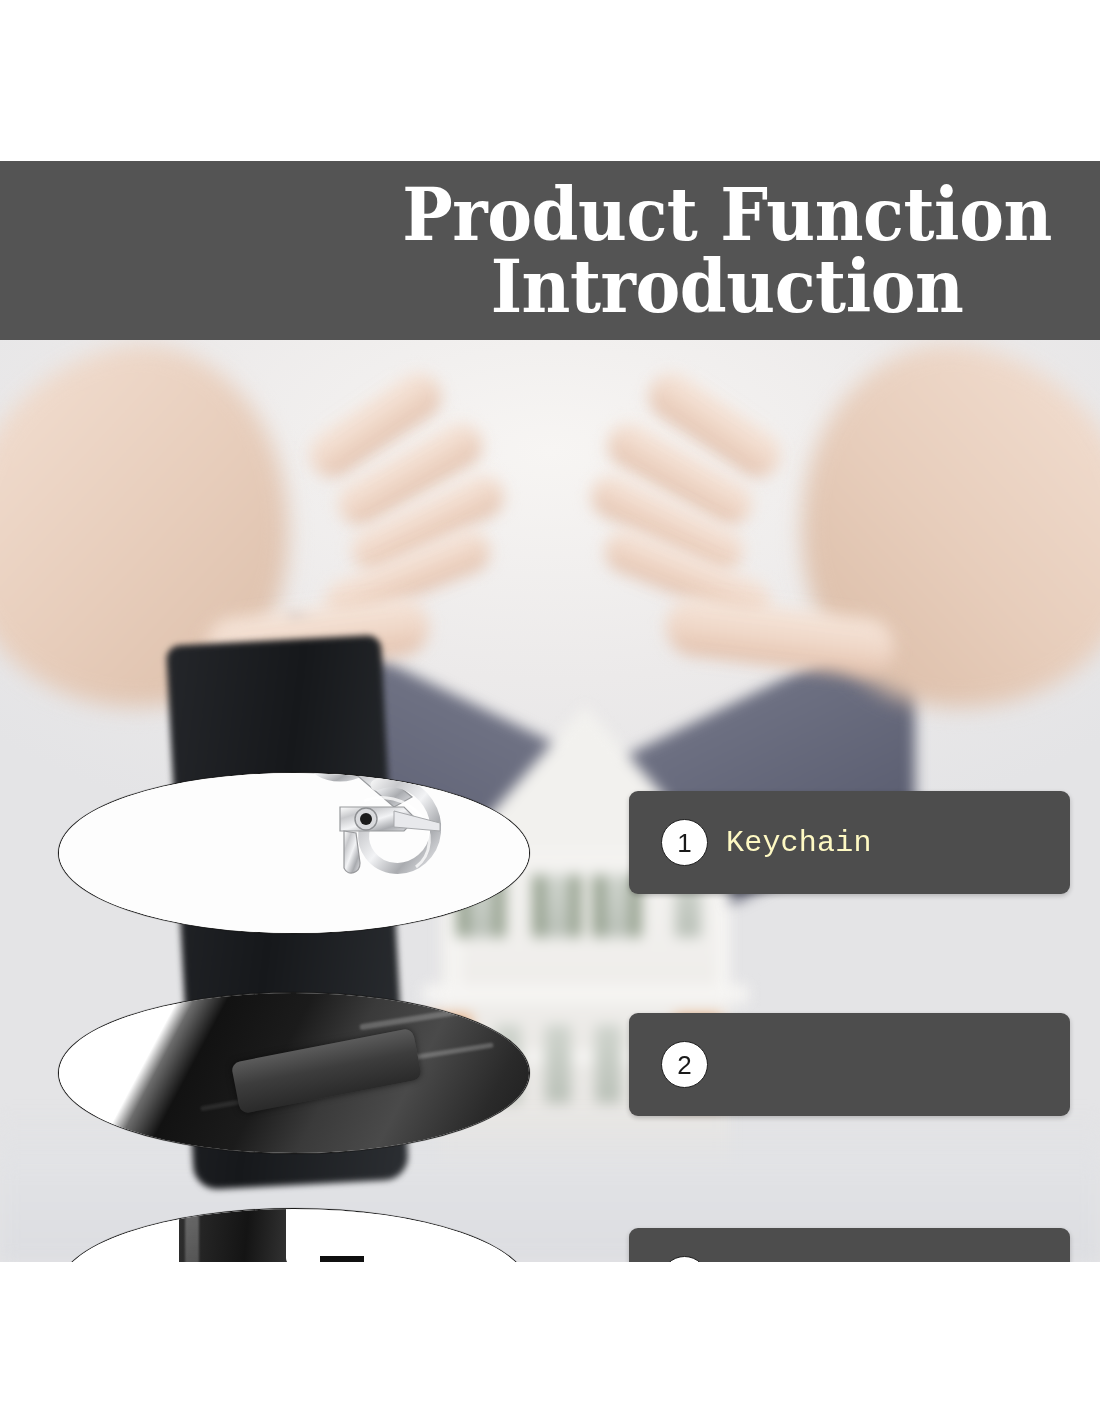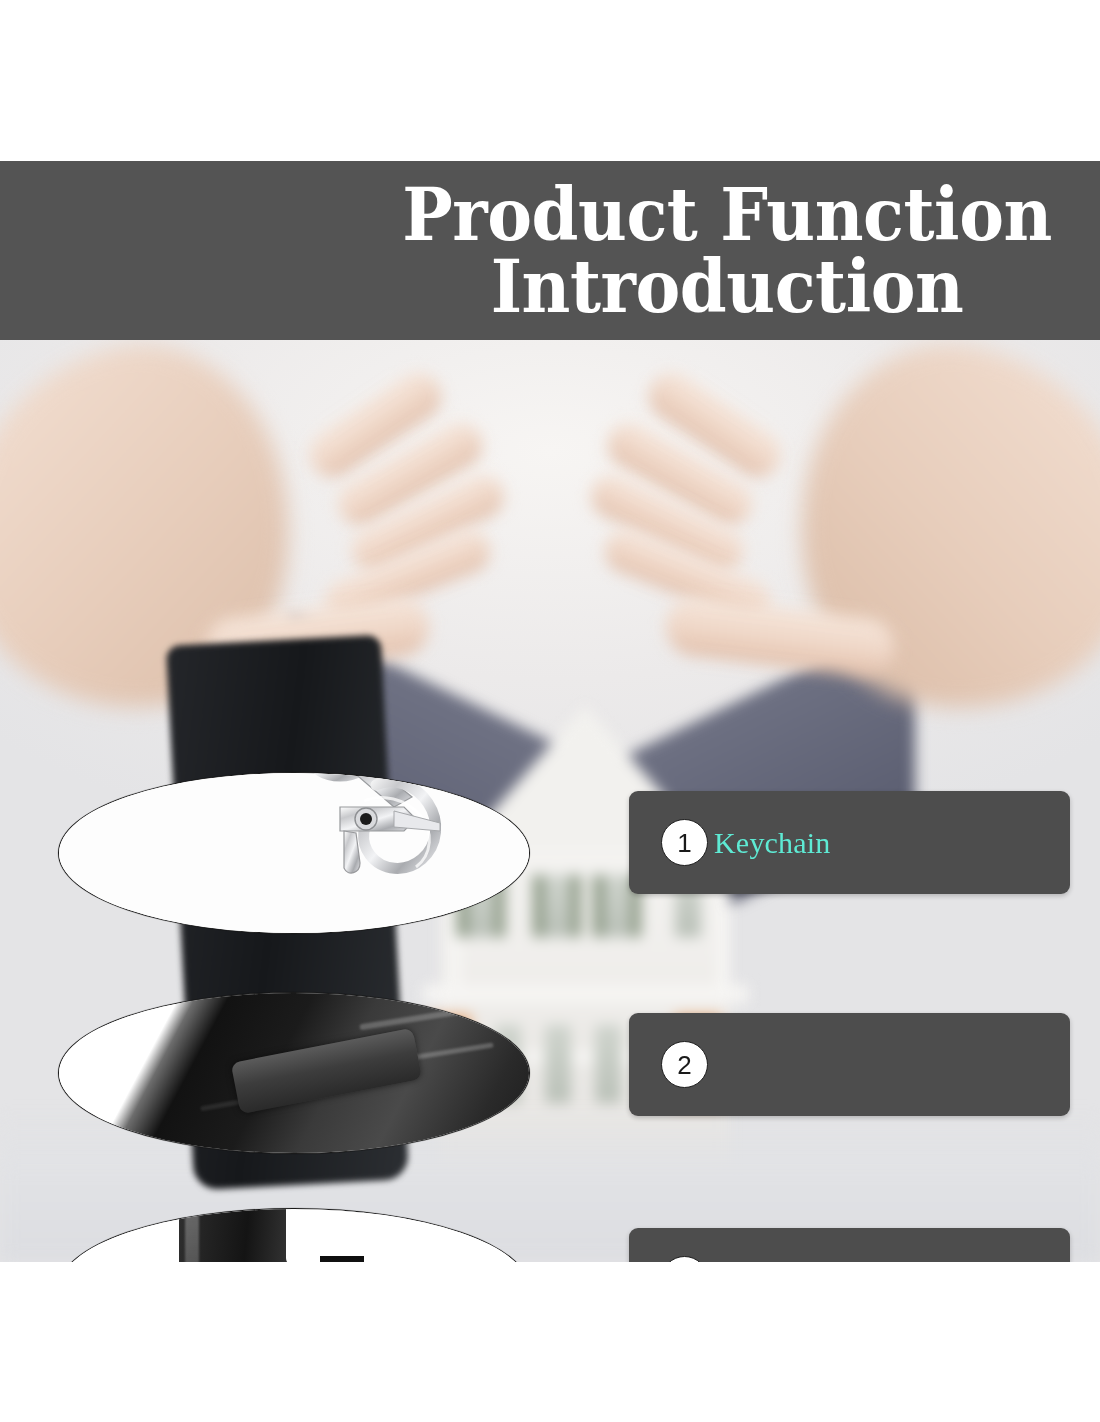--- a/index.html
+++ b/index.html
@@ -216,24 +216,24 @@
     background:#ffffff;
     border:1.5px solid #1d1d1d;
     border-radius:50%;
     display:flex;align-items:center;justify-content:center;
     color:#1a1a1a;
     font-size:26px;
     font-family:"Liberation Sans", sans-serif;
     line-height:1;
   }
   .label-text{
-    margin-left:6px;
-    color:#5eead4;
+    margin-left:18px;
+    color:#fef9c3;
     font-size:30px;
-    font-family:Liberation Serif, serif;
+    font-family:Liberation Mono, monospace;
     letter-spacing:0.2px;
     white-space:nowrap;
   }
   .lb1{top:451px;}
   .lb2{top:673px;}
   .lb3{top:888px;}
 </style>
 </head>
 <body>
 

